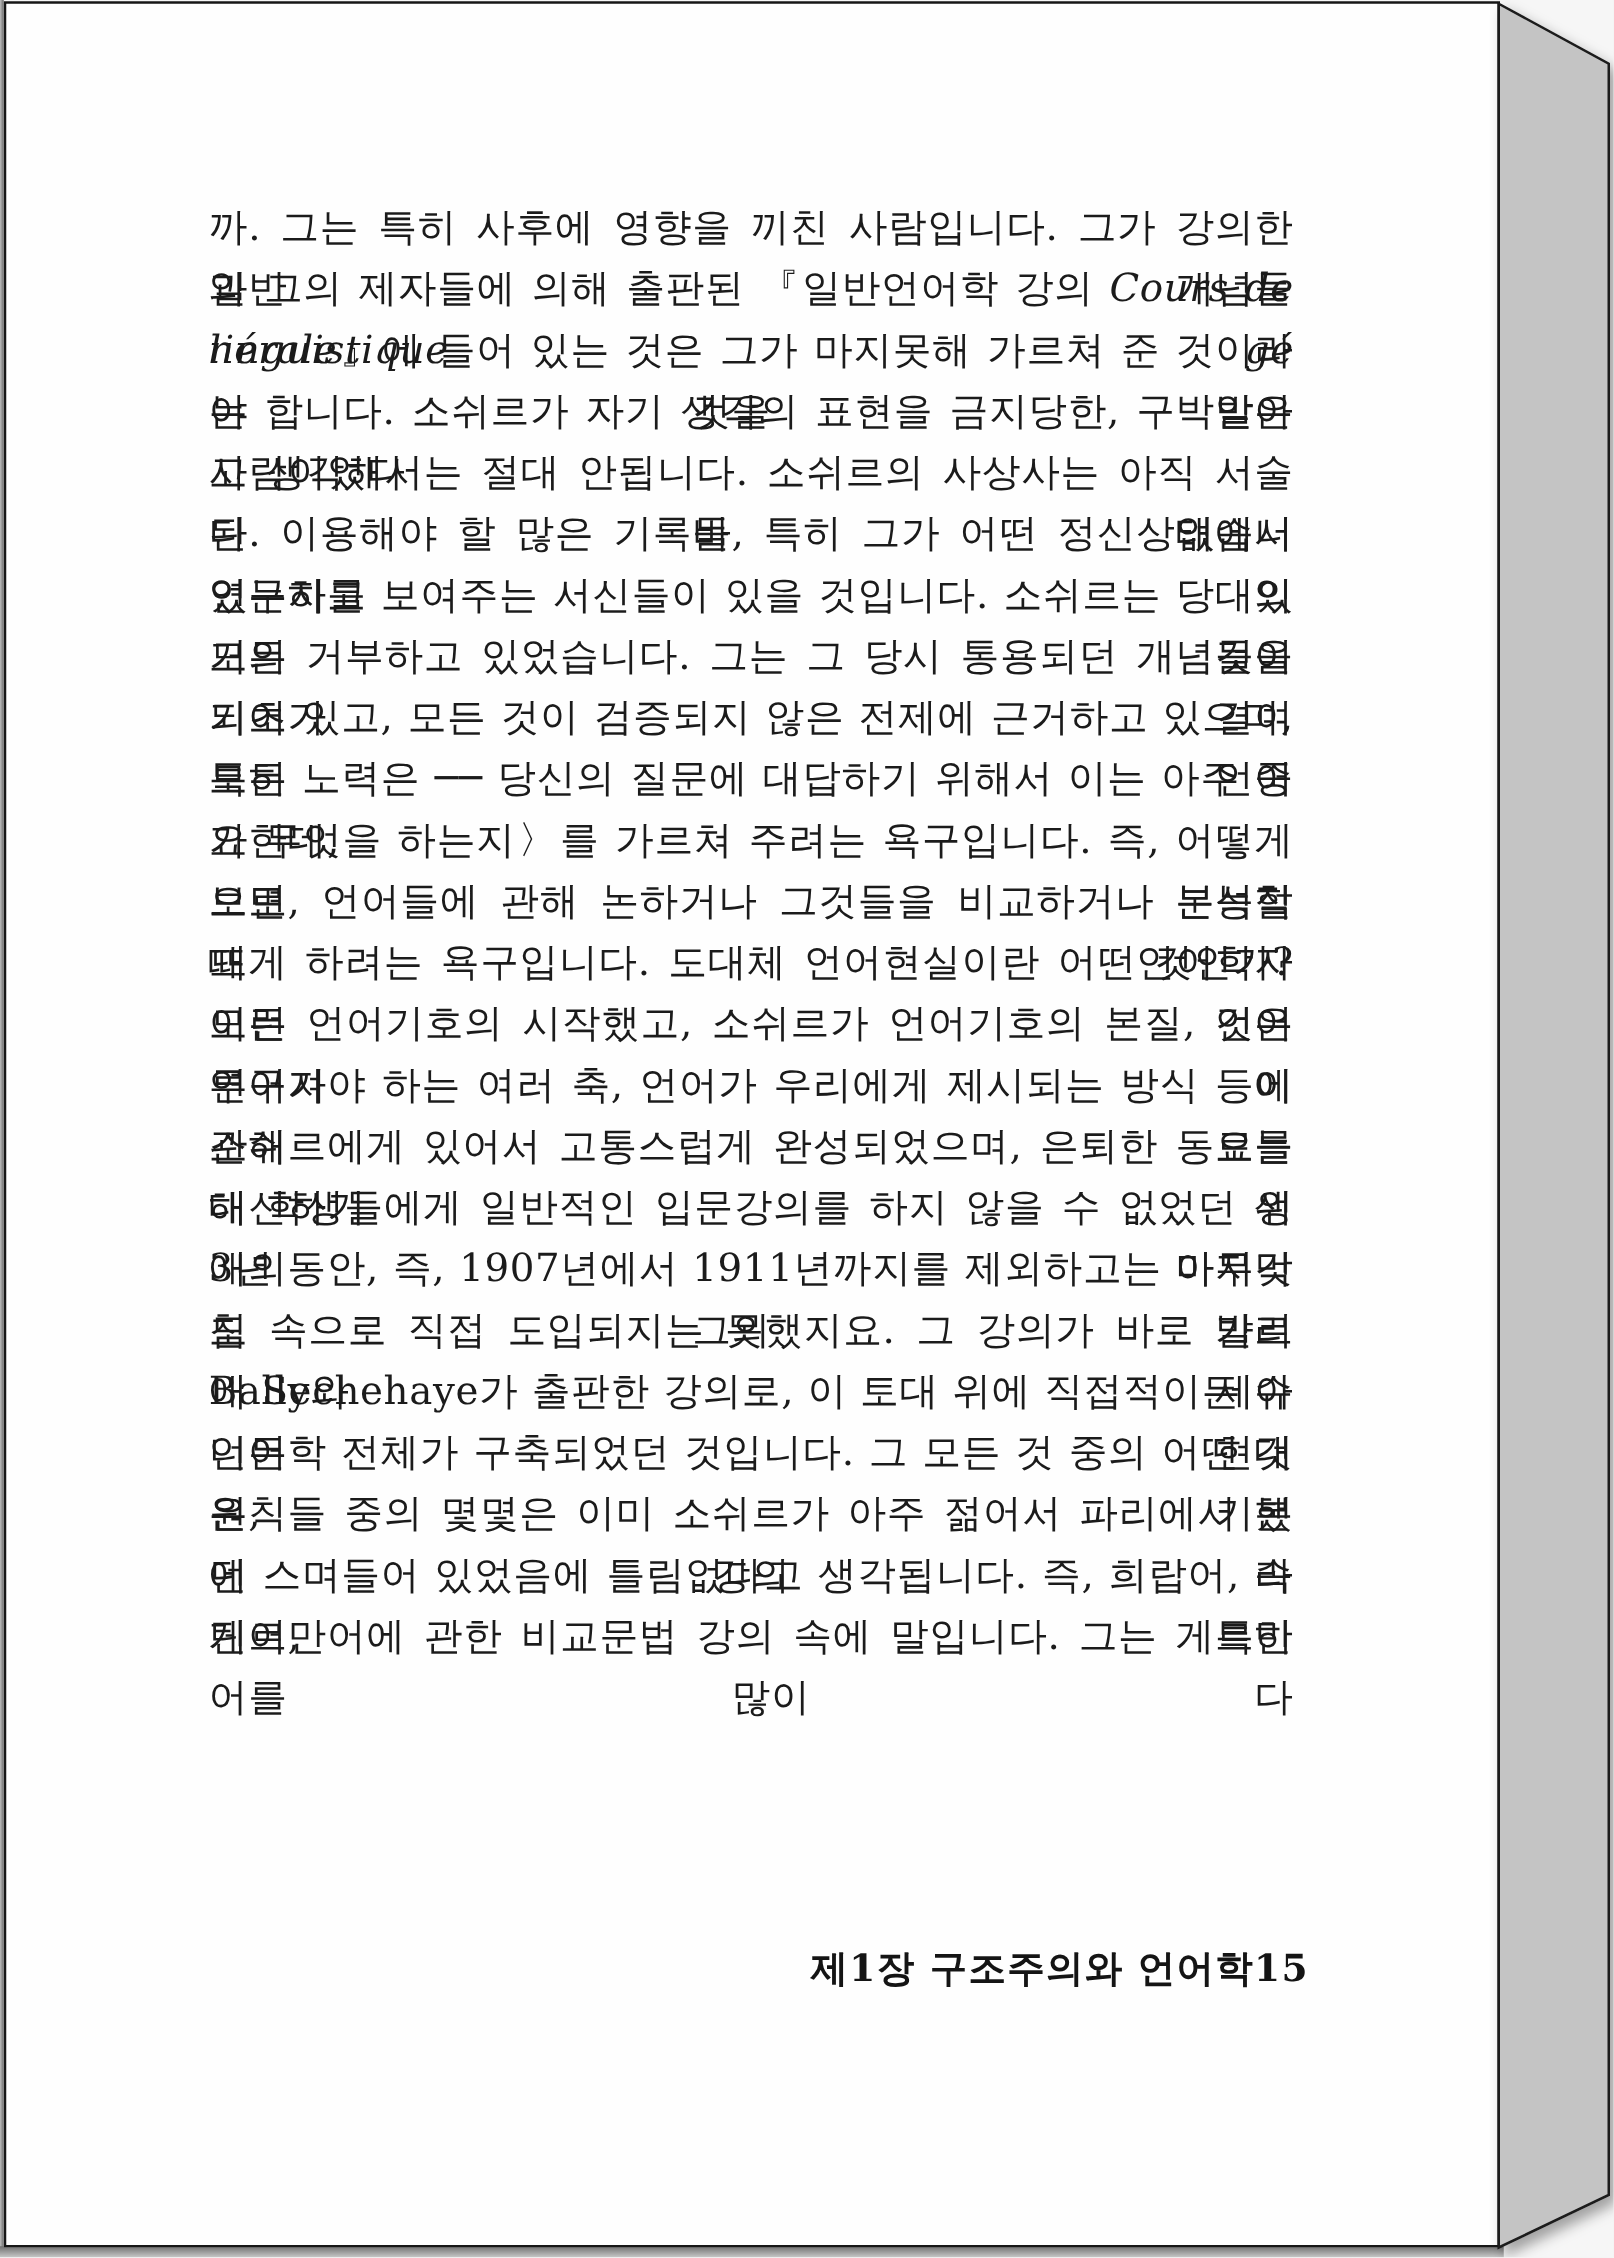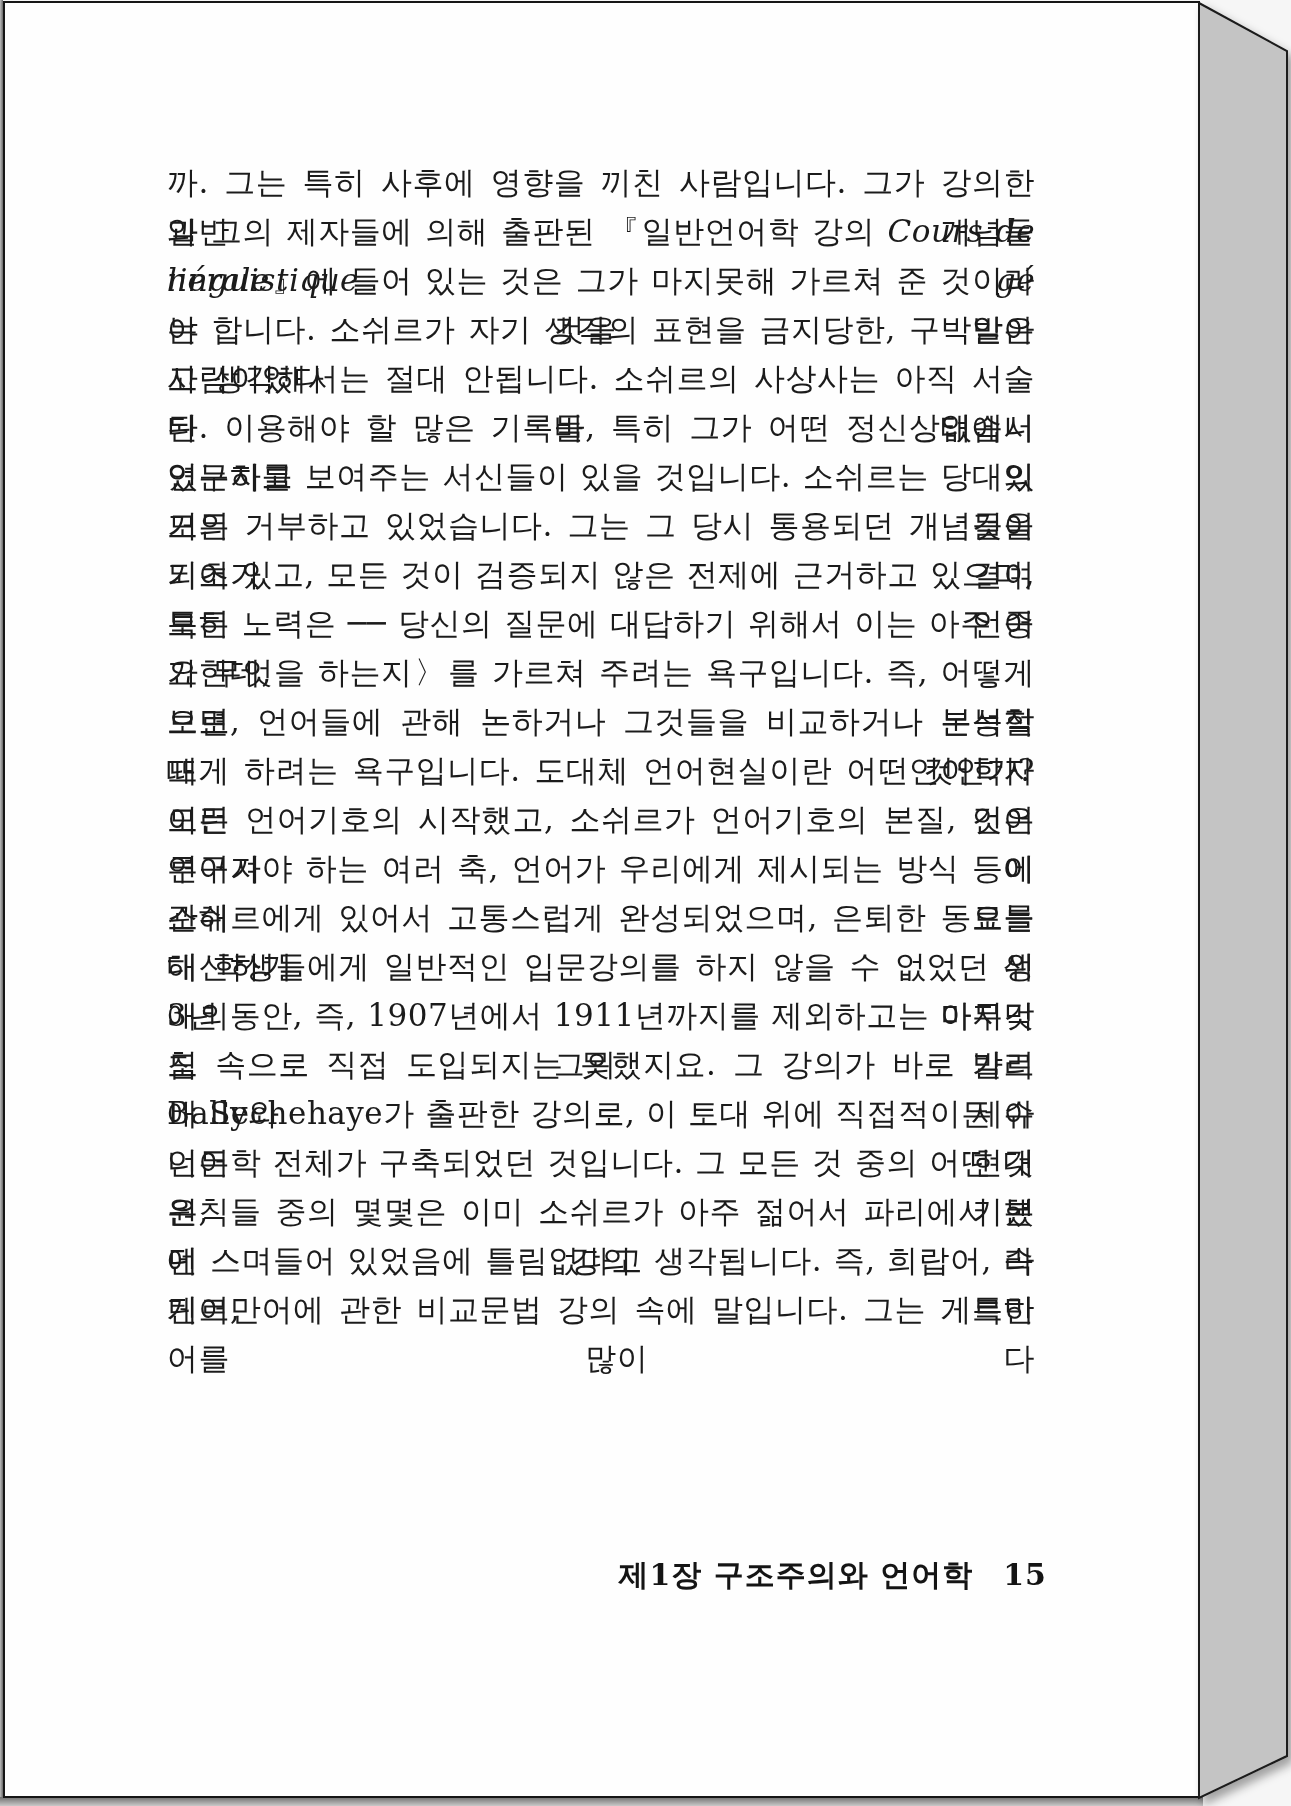--- a/index.html
+++ b/index.html
@@ -49,21 +49,21 @@
   }
   .italic{font-style:italic;}
   .page-footer{
     position:absolute;left:162px;top:1552px;width:880px;
     text-align:right;
     color:#141414;
     font-size:30px;
     font-weight:bold;
     letter-spacing:1px;
   }
-  .page-footer .pagenum{margin-left:30px;}
+  .page-footer .pagenum{}
 </style>
 </head>
 <body>
 
 <div class="canvas">
 
   <div class="left-strip"></div>
   <div class="bottom-strip"></div>
 
   <div class="book-page">

